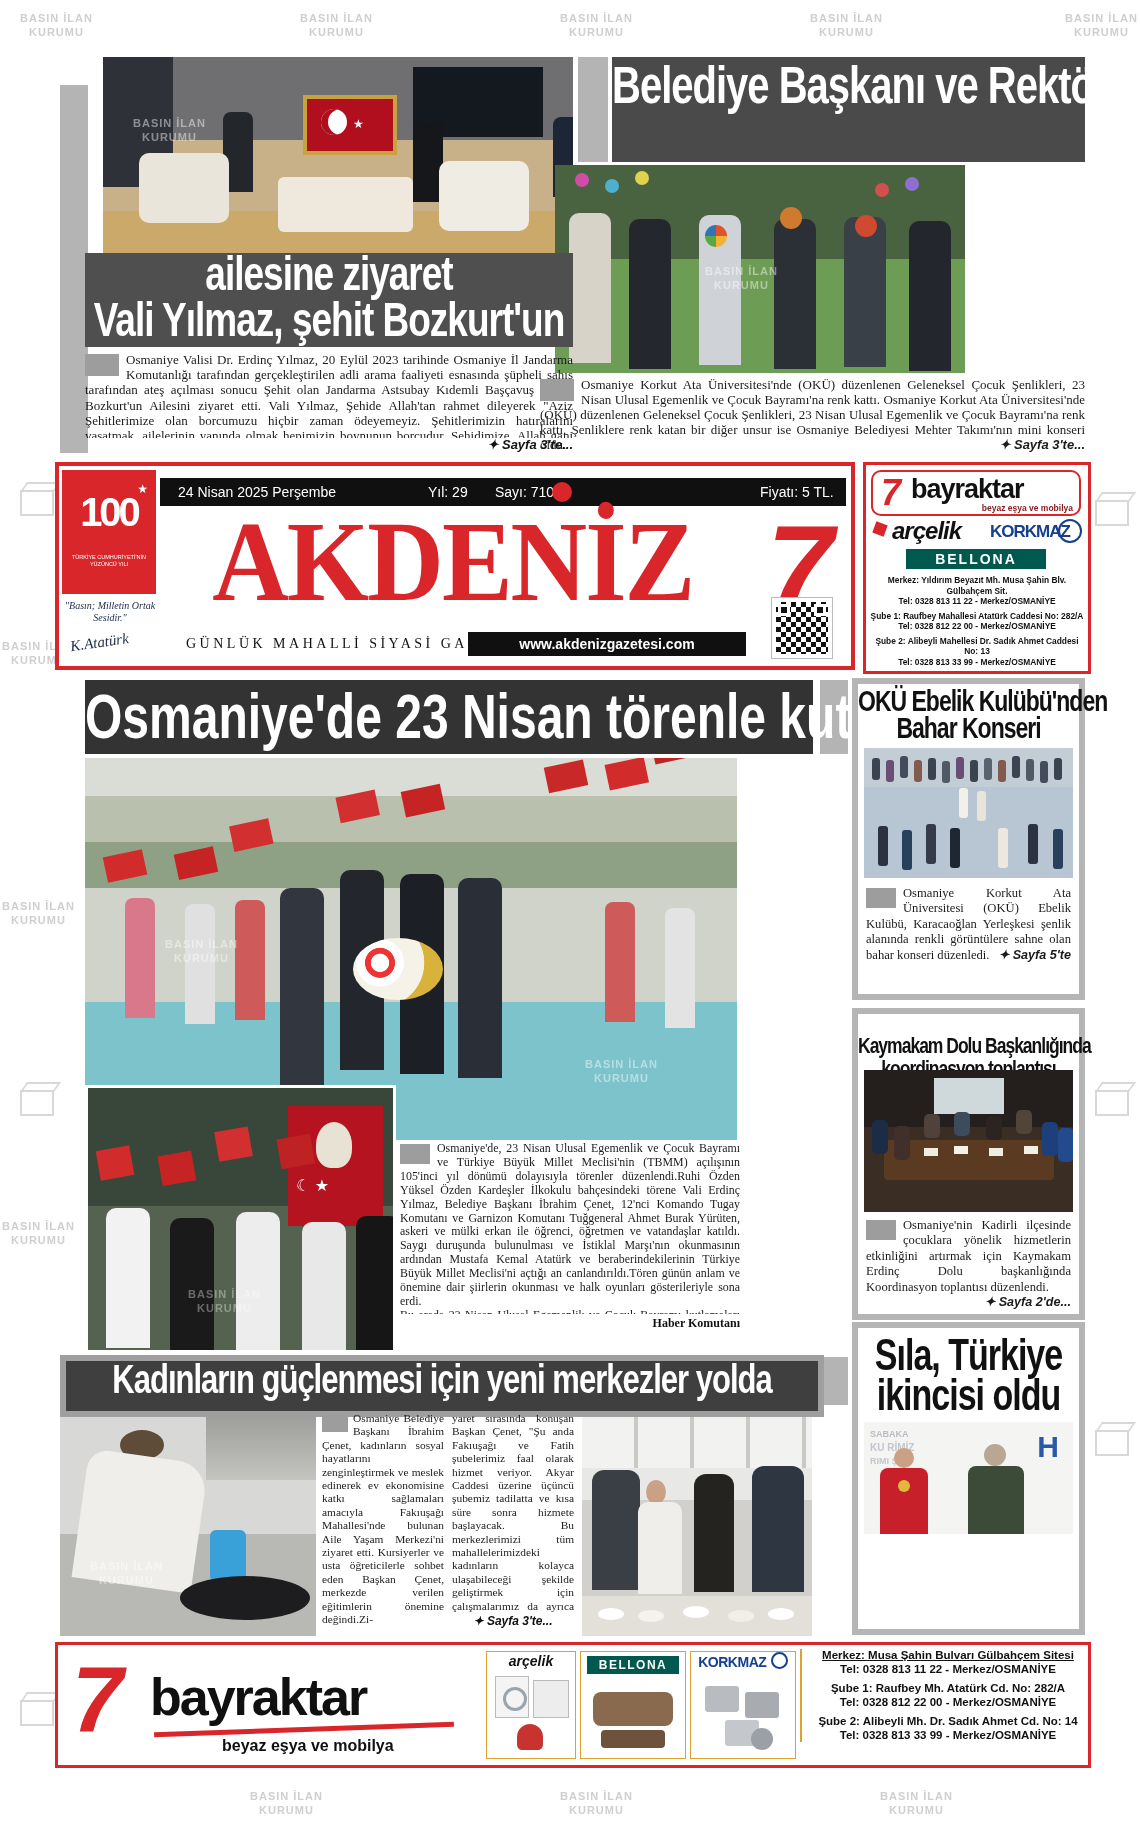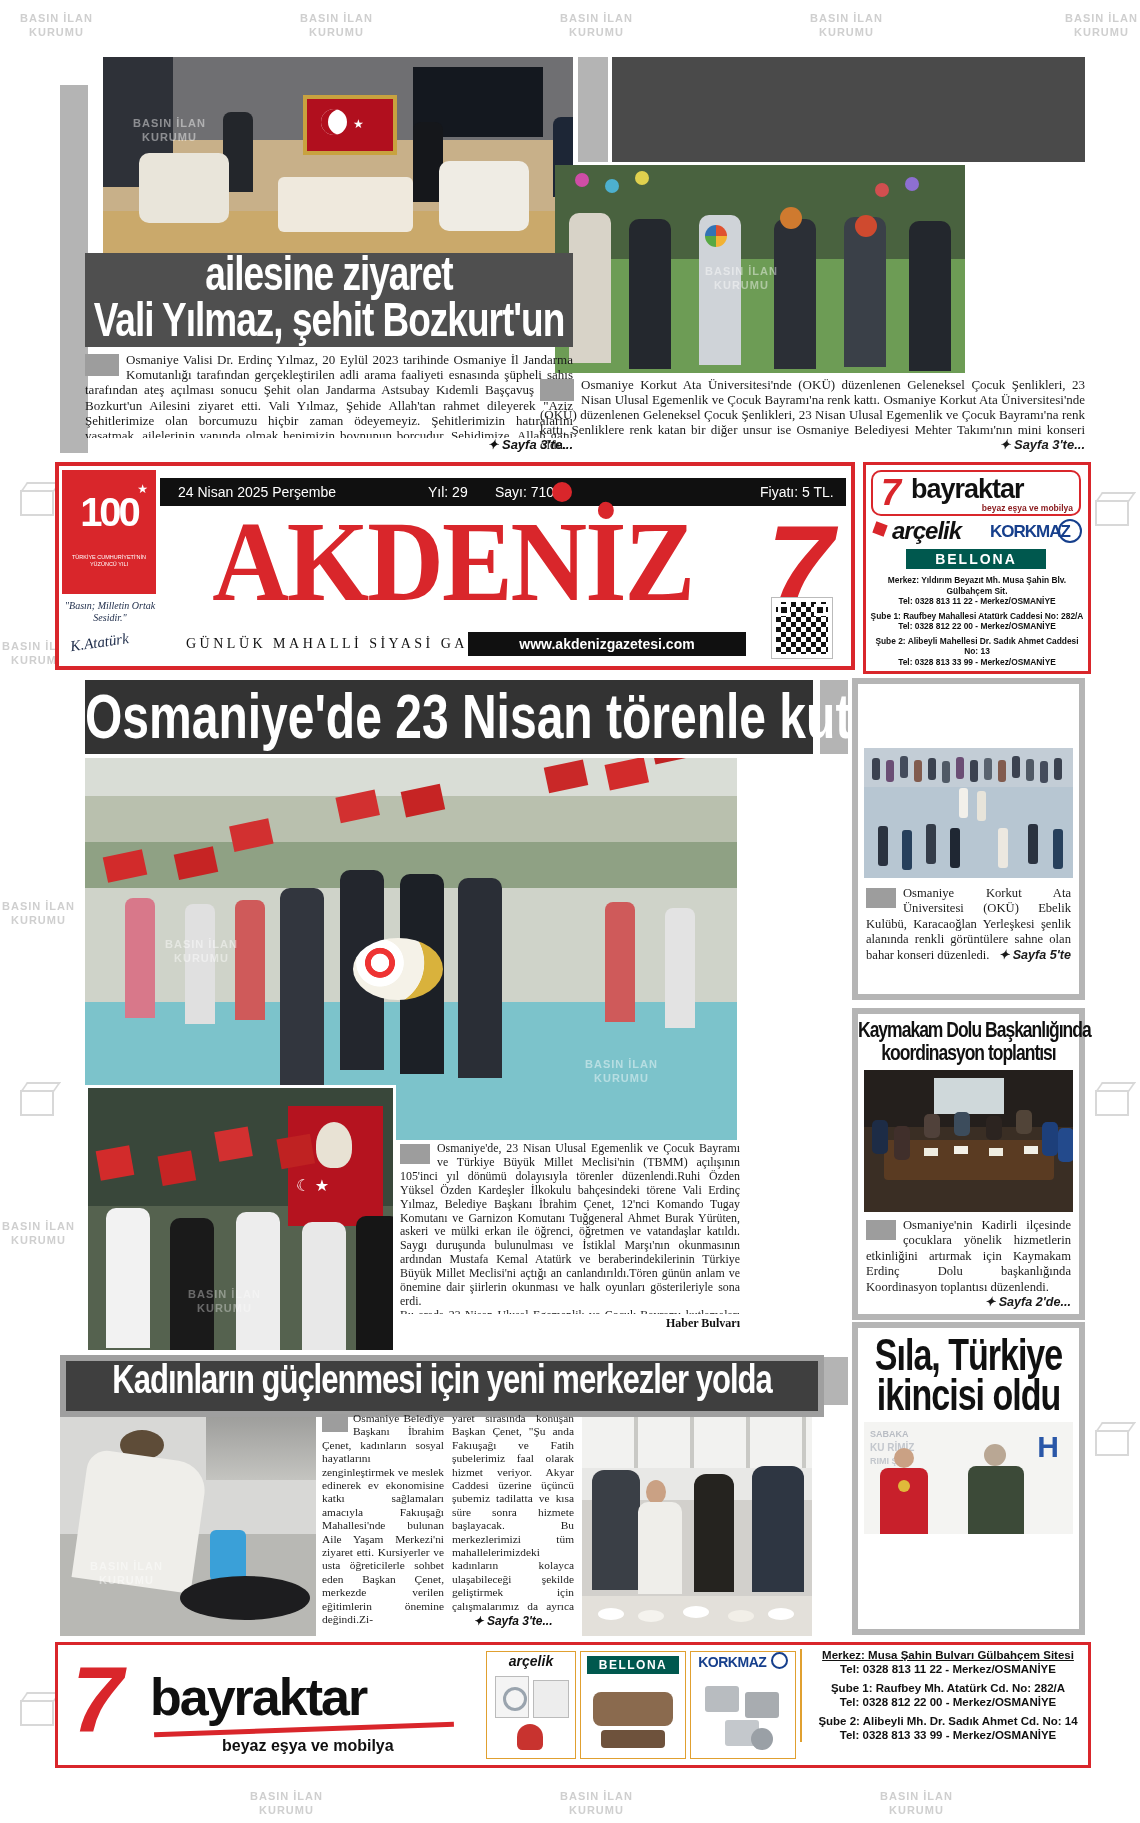--- a/index.html
+++ b/index.html
@@ -90,20 +90,21 @@
   </div>
 
   <div class="serif" style="left:85px;top:352px;width:488px;height:86px;font-size:13px;line-height:15.2px;overflow:hidden">
     <span class="dropbox"></span><span>Osmaniye Valisi Dr. Erdinç Yılmaz, 20 Eylül 2023 tarihinde Osmaniye İl Jandarma Komutanlığı tarafından gerçekleştirilen adli arama faaliyeti esnasında şüpheli şahıs tarafından ateş açılması sonucu Şehit olan Jandarma Astsubay Kıdemli Başçavuş Hasan Bozkurt'un Ailesini ziyaret etti. Vali Yılmaz, Şehide Allah'tan rahmet dileyerek "Aziz Şehitlerimize olan borcumuzu hiçbir zaman ödeyemeyiz. Şehitlerimizin hatıralarını yaşatmak, ailelerinin yanında olmak hepimizin boynunun borcudur. Şehidimize, Allah gani gani rahmet eylesin, mekânı cennet olsun.</span>
   </div>
   <div class="abs pageref" style="left:85px;top:437px;width:488px;text-align:right;font-size:13px;color:#111;z-index:2">✦ Sayfa 3'te...</div>
 
   <div class="strip" style="left:578px;top:57px;width:30px;height:105px"></div>
 
   <div class="hbar" style="left:612px;top:57px;width:473px;height:105px;background:#4a4a4a">
+    <div style="line-height:52px;font-size:40px;margin-top:2px"><span class="sqz">Belediye Başkanı ve Rektör,</span></div>
   </div>
 
   <div class="photo" style="left:555px;top:165px;width:410px;height:208px">
     <div class="abs" style="inset:0;background:linear-gradient(#49623f 0 45%,#6d9c55 45% 100%)"></div>
     <div class="abs" style="left:20px;top:8px;width:14px;height:14px;border-radius:50%;background:#cf4da6;box-shadow:30px 6px 0 #4db0cf,60px -2px 0 #e0d14e,330px 4px 0 #8d6fd1,300px 10px 0 #d14f4f"></div>
     <div class="abs" style="left:14px;top:48px;width:42px;height:150px;background:#d8d3c8;border-radius:10px 10px 0 0;box-shadow:60px 6px 0 #24282e,130px 2px 0 #cfd3d8,205px 6px 0 #2b2f36,275px 4px 0 #3a4048,340px 8px 0 #23272d"></div>
     <div class="abs" style="left:150px;top:60px;width:22px;height:22px;background:conic-gradient(#e0512f 0 25%,#f2b233 0 50%,#58a843 0 75%,#3273b5 0 100%);border-radius:50%;box-shadow:75px -18px 0 #cf7a2f,150px -10px 0 #cf4a2f"></div>
     <div class="wm onp" style="left:150px;top:100px">BASIN İLAN
 KURUMU</div>
   </div>
@@ -193,37 +194,39 @@
     <div class="abs" style="left:18px;top:120px;width:44px;height:140px;background:#f2f2f2;border-radius:10px 10px 0 0;box-shadow:64px 10px 0 #1a1a1a,130px 4px 0 #ededed,196px 14px 0 #e8e8e8,250px 8px 0 #161616"></div>
     <div class="wm onp" style="left:100px;top:200px;color:rgba(255,255,255,.35)">BASIN İLAN
 KURUMU</div>
   </div>
 
   <div class="serif" style="left:400px;top:1142px;width:340px;height:172px;font-size:11.9px;line-height:13.9px;overflow:hidden">
     <span class="dropbox" style="width:30px;height:20px"></span><span>Osmaniye'de, 23 Nisan Ulusal Egemenlik ve Çocuk Bayramı ve Türkiye Büyük Millet Meclisi'nin (TBMM) açılışının 105'inci yıl dönümü dolayısıyla törenler düzenlendi.Ruhi Özden Yüksel Özden Kardeşler İlkokulu bahçesindeki törene Vali Erdinç Yılmaz, Belediye Başkanı İbrahim Çenet, 12'nci Komando Tugay Komutanı ve Garnizon Komutanı Tuğgeneral Ahmet Burak Yürüten, askeri ve mülki erkan ile öğrenci, öğretmen ve vatandaşlar katıldı.</span>
     <span>Saygı duruşunda bulunulması ve İstiklal Marşı'nın okunmasının ardından Mustafa Kemal Atatürk ve beraberindekilerinin Türkiye Büyük Millet Meclisi'ni açtığı an canlandırıldı.Tören günün anlam ve önemine dair şiirlerin okunması ve halk oyunları gösterileriyle sona erdi.</span><br>
     <span>Bu arada 23 Nisan Ulusal Egemenlik ve Çocuk Bayramı kutlamaları çerçevesinde Adana 6'ncı Kolordu Bölge Bando Komutanlığı tarafından Dede Korkut İlkokulunda öğrencilere konser verdi.</span>
   </div>
-  <div class="abs" style="left:400px;top:1316px;width:340px;text-align:right;font-family:'Liberation Serif',serif;font-weight:bold;font-size:12px;color:#111;z-index:2">Haber Bulvarı</div>
+  <div class="abs" style="left:400px;top:1316px;width:340px;text-align:right;font-family:'Liberation Serif',serif;font-weight:bold;font-size:12px;color:#111;z-index:2">Haber Komutanı</div>
 
   <div class="sbox" style="left:852px;top:678px;width:221px;height:310px">
+    <div class="shead" style="margin-top:4px"><span class="sqz" style="font-size:23px;line-height:27px">OKÜ Ebelik Kulübü'nden</span><br>
+      <span class="sqz" style="font-size:23px;line-height:27px">Bahar Konseri</span></div>
     <div class="photo" style="left:6px;top:64px;width:209px;height:130px">
       <div class="abs" style="inset:0;background:linear-gradient(#c3cdd6 0 30%,#b7c6d2 30% 100%)"></div>
       <div class="abs" style="left:8px;top:10px;width:8px;height:22px;background:#3b4250;border-radius:3px;box-shadow:14px 2px 0 #6b4e75,28px -2px 0 #444c5c,42px 2px 0 #815b4e,56px 0 0 #3b4250,70px 3px 0 #505a66,84px -1px 0 #6b4e75,98px 2px 0 #3b4250,112px 0 0 #59636f,126px 2px 0 #815b4e,140px -2px 0 #3b4250,154px 1px 0 #505a66,168px 3px 0 #444c5c,182px 0 0 #3b4250"></div>
       <div class="abs" style="left:14px;top:78px;width:10px;height:40px;background:#2b3340;border-radius:3px;box-shadow:24px 4px 0 #27405c,48px -2px 0 #343c49,72px 2px 0 #1f2733,120px 2px 0 #ece8e0,150px -2px 0 #2b3340,175px 3px 0 #27405c"></div>
       <div class="abs" style="left:95px;top:40px;width:9px;height:30px;background:#f2f0ea;border-radius:3px;box-shadow:18px 3px 0 #e7e4da"></div>
     </div>
     <div class="serif" style="left:8px;top:202px;width:205px;height:92px;font-size:12.6px;line-height:15.4px;position:absolute">
       <span class="dropbox" style="width:30px;height:20px"></span><span>Osmaniye Korkut Ata Üniversitesi (OKÜ) Ebelik Kulübü, Karacaoğlan Yerleşkesi şenlik alanında renkli görüntülere sahne olan bahar konseri düzenledi.</span>
       <span class="pageref" style="float:right">✦ Sayfa 5'te</span>
     </div>
   </div>
 
   <div class="sbox" style="left:852px;top:1008px;width:221px;height:300px">
-    <div class="shead" style="margin-top:4px"><span class="sqz" style="font-size:17.5px;line-height:23px">Kaymakam Dolu Başkanlığında</span><br>
+    <div class="shead" style="margin-top:20px"><span class="sqz" style="font-size:17.5px;line-height:23px">Kaymakam Dolu Başkanlığında</span><br>
       <span class="sqz" style="font-size:17.5px;line-height:22px">koordinasyon toplantısı</span></div>
     <div class="photo" style="left:6px;top:56px;width:209px;height:142px">
       <div class="abs" style="inset:0;background:linear-gradient(#241f1c 0 40%,#3a2e24 40% 100%)"></div>
       <div class="abs" style="left:70px;top:8px;width:70px;height:36px;background:#cfd8da"></div>
       <div class="abs" style="left:20px;top:70px;width:170px;height:40px;background:#5a3b22;border-radius:4px"></div>
       <div class="abs" style="left:30px;top:76px;width:14px;height:8px;background:#f2efe6;box-shadow:30px 2px 0 #efece0,60px 0 0 #f4f1e8,95px 2px 0 #efece0,130px 0 0 #f2efe6"></div>
       <div class="abs" style="left:8px;top:50px;width:16px;height:34px;background:#1d2c46;border-radius:5px;box-shadow:22px 6px 0 #402f2b,170px 2px 0 #1d3f7a,186px 8px 0 #234a8c"></div>
       <div class="abs" style="left:60px;top:44px;width:16px;height:24px;background:#50413a;border-radius:5px;box-shadow:30px -2px 0 #3c4c5c,62px 2px 0 #2c2420,92px -4px 0 #514438"></div>
     </div>
     <div class="serif" style="left:8px;top:204px;width:205px;height:88px;font-size:12.6px;line-height:15.4px;position:absolute">

